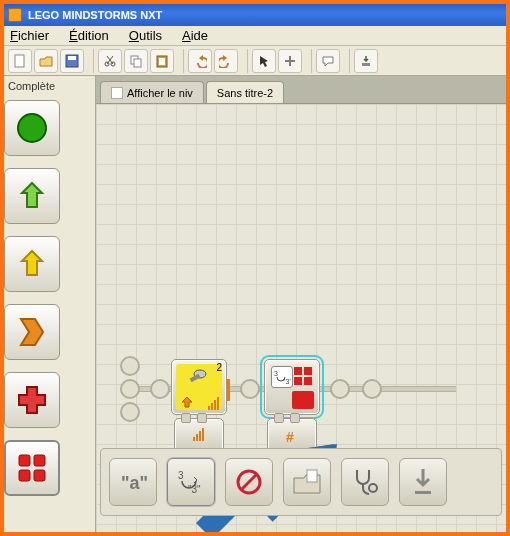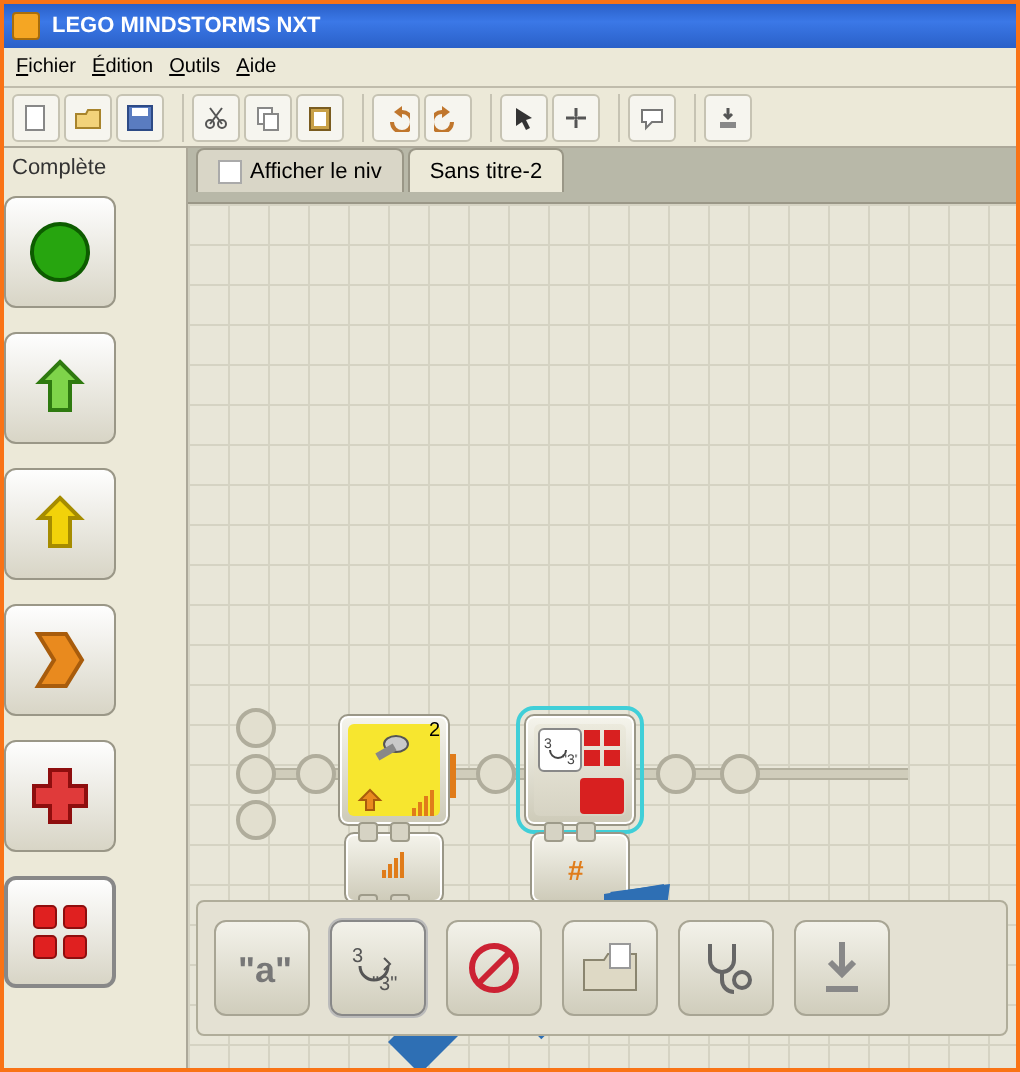--- a/index.html
+++ b/index.html
@@ -1,31 +1,31 @@
 <!DOCTYPE html>
 <html><head>
 <meta charset="utf-8">
 <style>
   * { box-sizing: border-box; margin: 0; padding: 0; font-family: "Tahoma", sans-serif; }
   body { background: #fff; }
-  .window { width: 510px; height: 536px; border: 2px solid #f97316; background: #ece9d8; display: flex; flex-direction: column; }
+  .window { width: 510px; height: 536px; border: 4px solid #f97316; background: #ece9d8; display: flex; flex-direction: column; }
   .titlebar { height: 22px; background: linear-gradient(#2a60c8,#3b78e7 40%,#2a60c8); color: #fff; display: flex; align-items: center; padding: 0 4px; font-size: 11px; font-weight: bold; gap: 6px; }
   .titlebar .app-icon { width: 14px; height: 14px; background: #f5a623; border: 1px solid #a86d0b; display: inline-block; border-radius: 2px; }
-  .menubar { height: 20px; background: #ece9d8; display: flex; align-items: center; padding: 0 6px; gap: 8px; font-size: 10px; color: #000; border-bottom: 1px solid #c0bcac; }
+  .menubar { height: 20px; background: #ece9d8; display: flex; align-items: center; padding: 0 6px; gap: 20px; font-size: 13px; color: #000; border-bottom: 1px solid #c0bcac; }
   .menubar span u { text-decoration: underline; }
   .toolbar { height: 30px; background: #ece9d8; display: flex; align-items: center; padding: 0 4px; gap: 2px; border-bottom: 1px solid #aca899; }
   .tb-btn { width: 24px; height: 24px; border: 1px solid #c6c3b3; background: #f6f5ef; border-radius: 3px; display: flex; align-items: center; justify-content: center; }
   .tb-sep { width: 6px; height: 24px; border-right: 1px solid #c6c3b3; margin: 0 2px; }
   .body { flex: 1; display: flex; min-height: 0; }
   .sidebar { width: 92px; background: #ece9d8; border-right: 1px solid #aca899; display: flex; flex-direction: column; padding-top: 2px; }
   .side-label { font-size: 11px; color: #333; align-self: flex-start; padding: 2px 4px; }
   .pal-btn { width: 56px; height: 56px; margin: 6px 0; border-radius: 6px; border: 1px solid #9a9787; background: linear-gradient(#fefefe,#d8d5c6); display: flex; align-items: center; justify-content: center; }
   .pal-btn.sel { border: 2px solid #888; }
   .canvas-area { flex: 1; display: flex; flex-direction: column; min-width: 0; position: relative; }
-  .tabs { height: 28px; background: #b8b8a8; display: flex; align-items: flex-start; padding-left: 4px; gap: 0; border-bottom: 1px solid #9a9787; }
+  .tabs { height: 28px; background: #b8b8a8; display: flex; align-items: flex-end; padding-left: 4px; gap: 0; border-bottom: 1px solid #9a9787; }
   .tab { height: 22px; background: #ece9d8; border: 1px solid #9a9787; border-bottom: none; border-radius: 4px 4px 0 0; font-size: 11px; padding: 3px 10px; display: flex; align-items: center; gap: 4px; margin-right: 2px; }
   .tab.inactive { background: #d9d6c7; }
   .tab .tab-icon { width: 12px; height: 12px; border: 1px solid #aaa; background: #fff; display:inline-block; }
   .canvas { flex: 1; background: #e8e6d8; position: relative; 
     background-image: linear-gradient(#d5d3c3 1px, transparent 1px), linear-gradient(90deg, #d5d3c3 1px, transparent 1px);
     background-size: 20px 20px; overflow: hidden; }
   .beam-node { position: absolute; width: 20px; height: 20px; border: 2px solid #b0ad9c; background: #e2dfcf; border-radius: 50%; }
   .beam-seg { position: absolute; height: 6px; background: #d0cdbb; border-top: 1px solid #b4b19f; border-bottom: 1px solid #b4b19f; }
   .start-block { position:absolute; left:112px; top:275px; width:22px; height:22px; background:#fff; border:3px solid #e07c1a; }
   .block { position: absolute; width: 56px; height: 56px; border-radius: 5px; background: linear-gradient(#f5f4ec,#cdcab8); border: 1px solid #9a9787; box-shadow: inset 0 0 0 1px #fff; }

